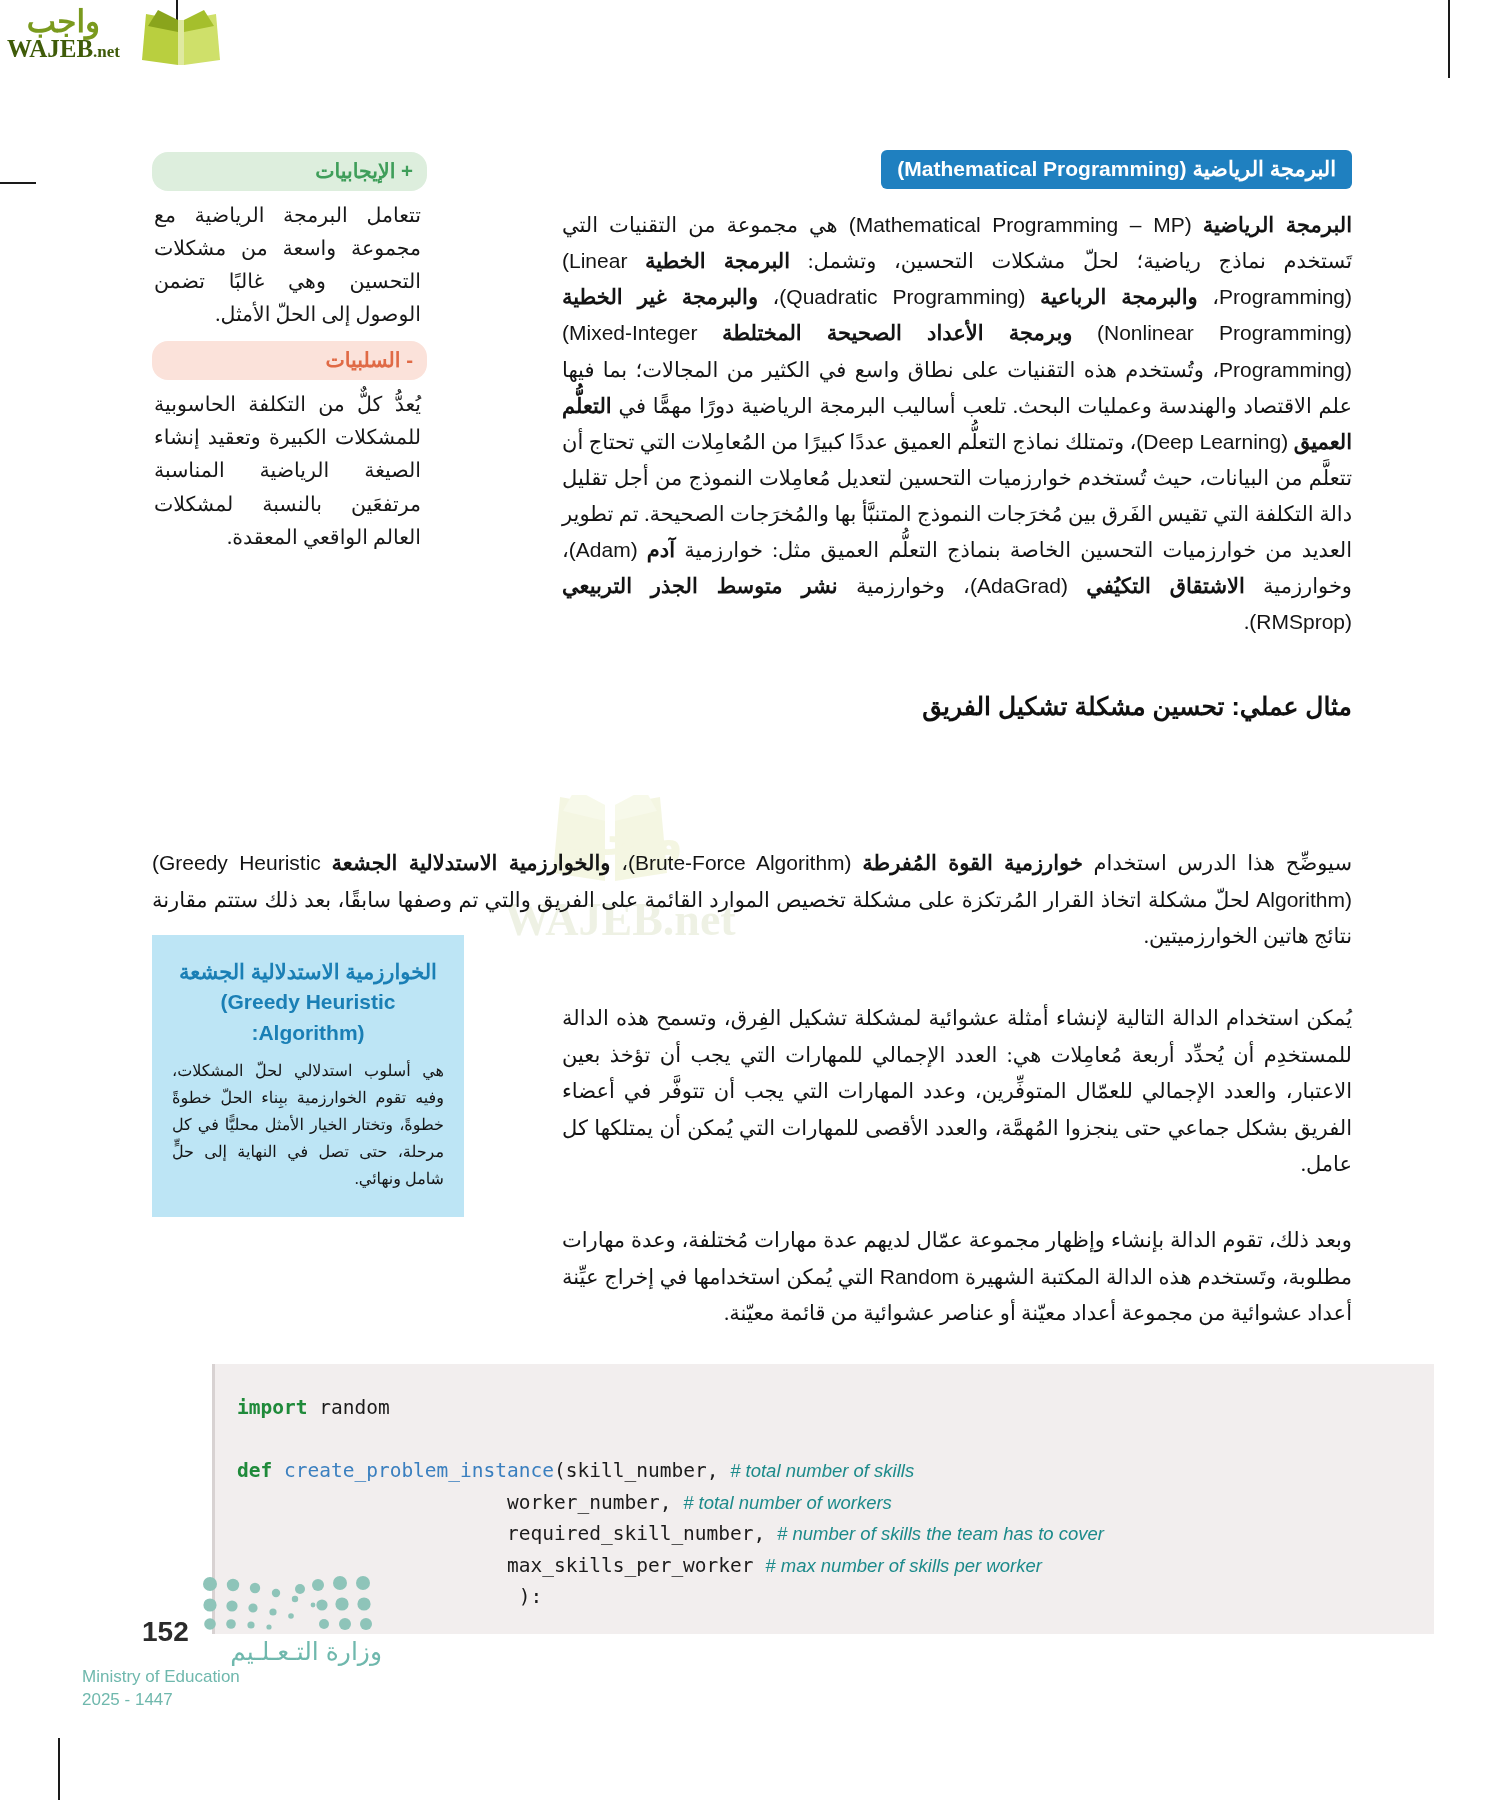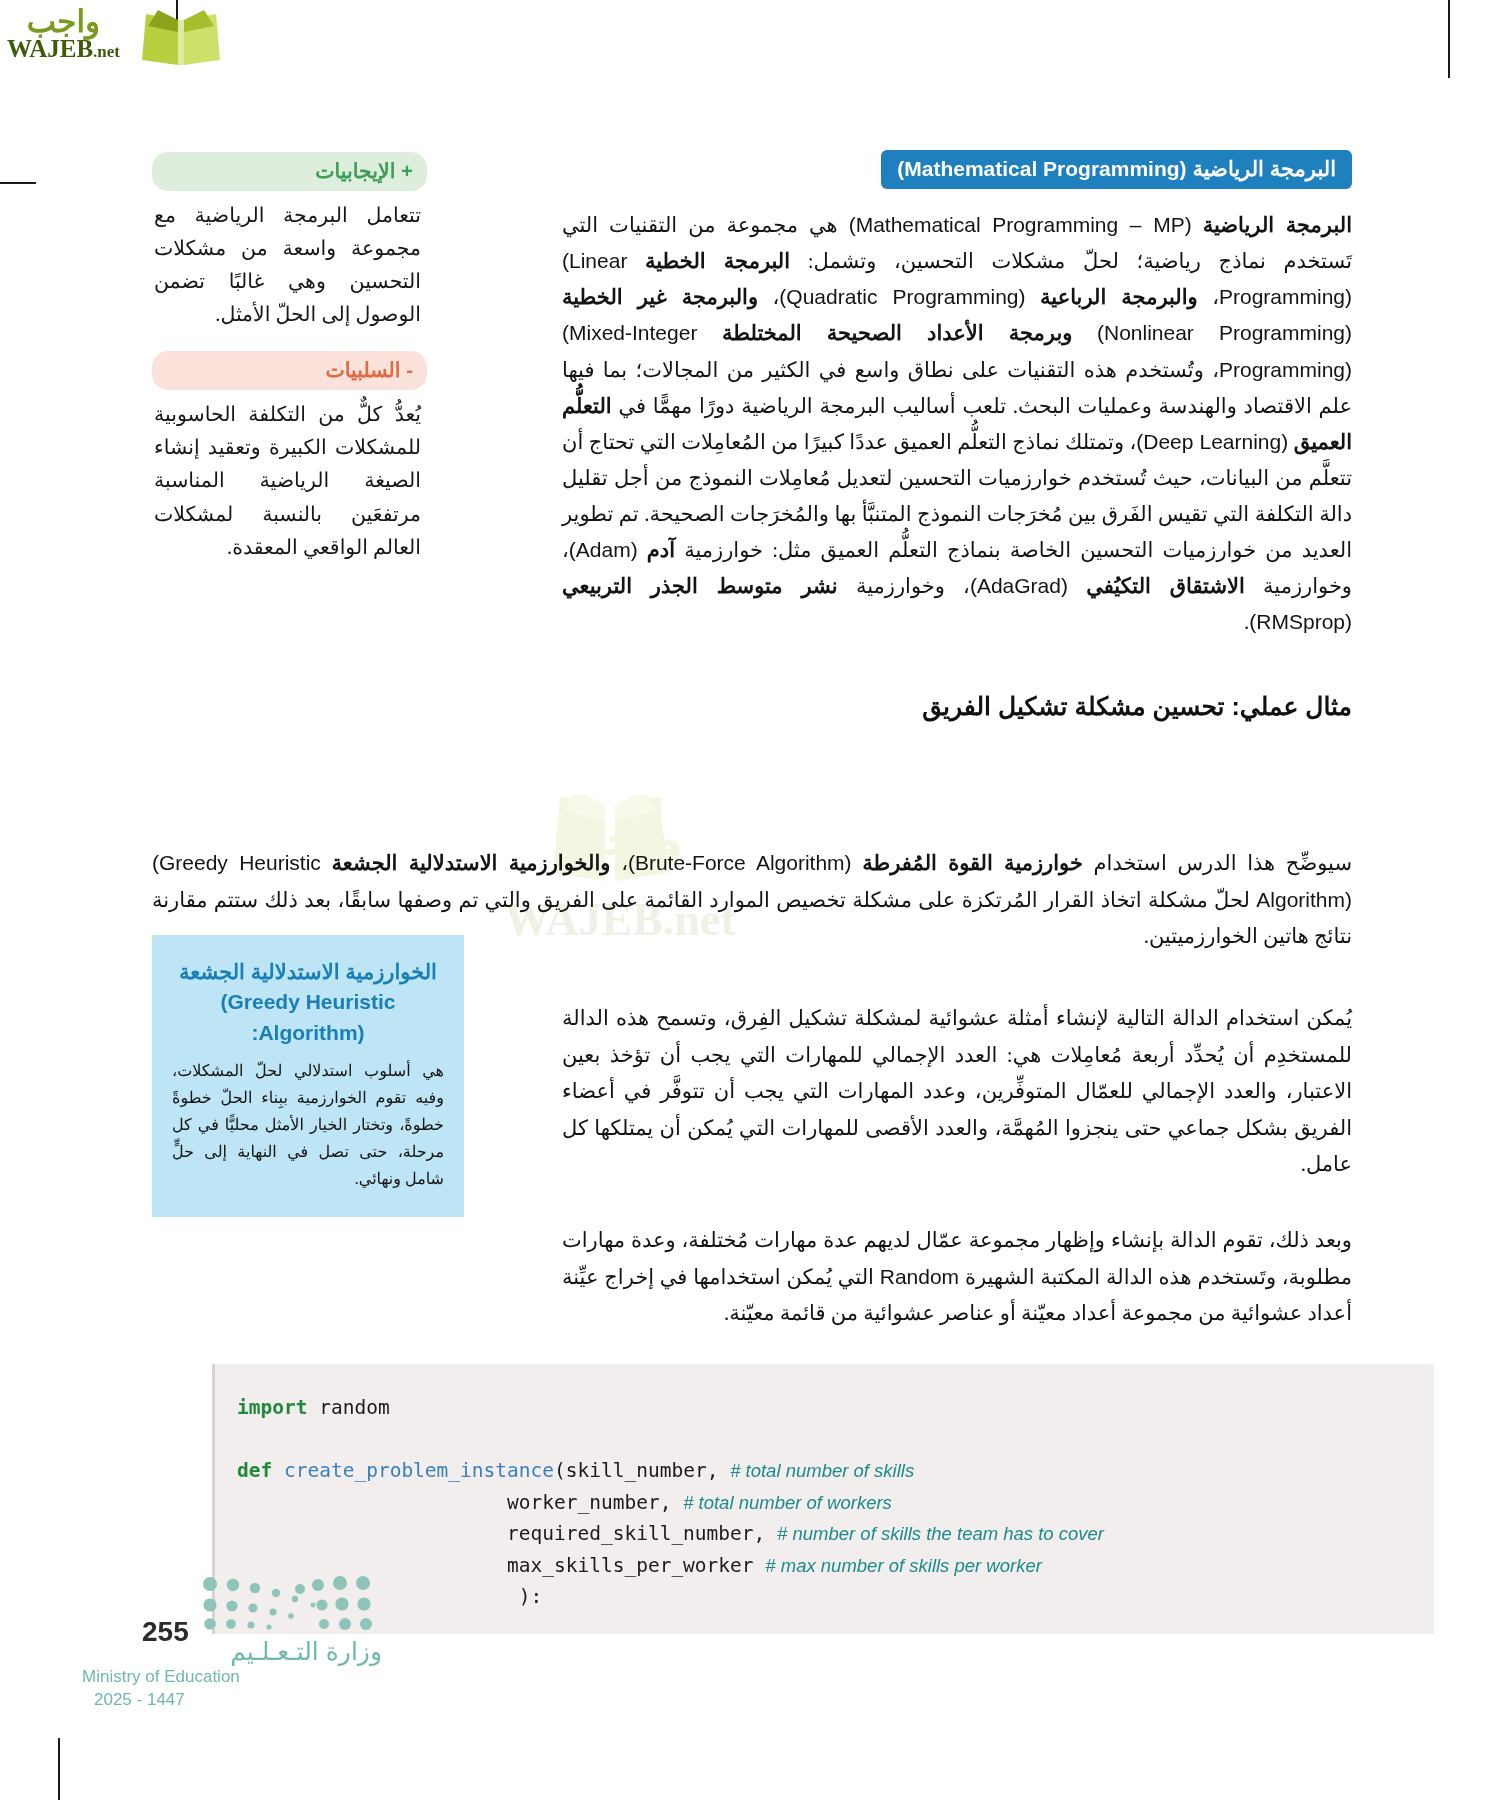--- a/index.html
+++ b/index.html
@@ -90,21 +90,21 @@
   .side-head {
     font-size: 20.5px;
     font-weight: bold;
     text-align: right;
     padding: 7px 14px 8px 14px;
     line-height: 1.15;
     direction: rtl;
     border-radius: 16px;
   }
   .side-head.pos { background: #ddeedd; color: #3f9e5a; }
-  .side-head.neg { background: #fbe2da; color: #e06a45; margin-top: 20px; padding-left: 16px; }
+  .side-head.neg { background: #fbe2da; color: #e06a45; margin-top: 10px; padding-left: 16px; }
   .side-body {
     font-size: 20.5px;
     line-height: 1.62;
     color: #171717;
     text-align: justify;
     direction: rtl;
     padding: 8px 6px 0 2px;
     font-family: "Liberation Serif", serif;
   }
 
@@ -261,21 +261,20 @@
     font-size: 17px;
     color: #6fb8ad;
     direction: ltr;
     margin-top: 1px;
   }
   .moe-year {
     font-size: 17px;
     color: #6fb8ad;
     direction: ltr;
     margin-top: 3px;
-    margin-left: 12px;
   }
   .page-num {
     position: absolute;
     left: 142px;
     top: 1616px;
     font-size: 28px;
     font-weight: bold;
     color: #2b2b2b;
     direction: ltr;
     z-index: 5;
@@ -382,15 +381,15 @@
           <circle cx="164" cy="29" r="6.6"></circle>
         <circle cx="124" cy="49" r="5.0"></circle>
           <circle cx="145" cy="49" r="6.0"></circle>
           <circle cx="166" cy="49" r="6.0"></circle>
       </g>
     </svg>
     <div class="moe-ar">وزارة التـعـلـيم</div>
     <div class="moe-en">Ministry of Education</div>
     <div class="moe-year">2025 - 1447</div>
   </div>
-  <div class="page-num">255</div>
+  <div class="page-num">152</div>
 
 </div>
 
 </body></html>

